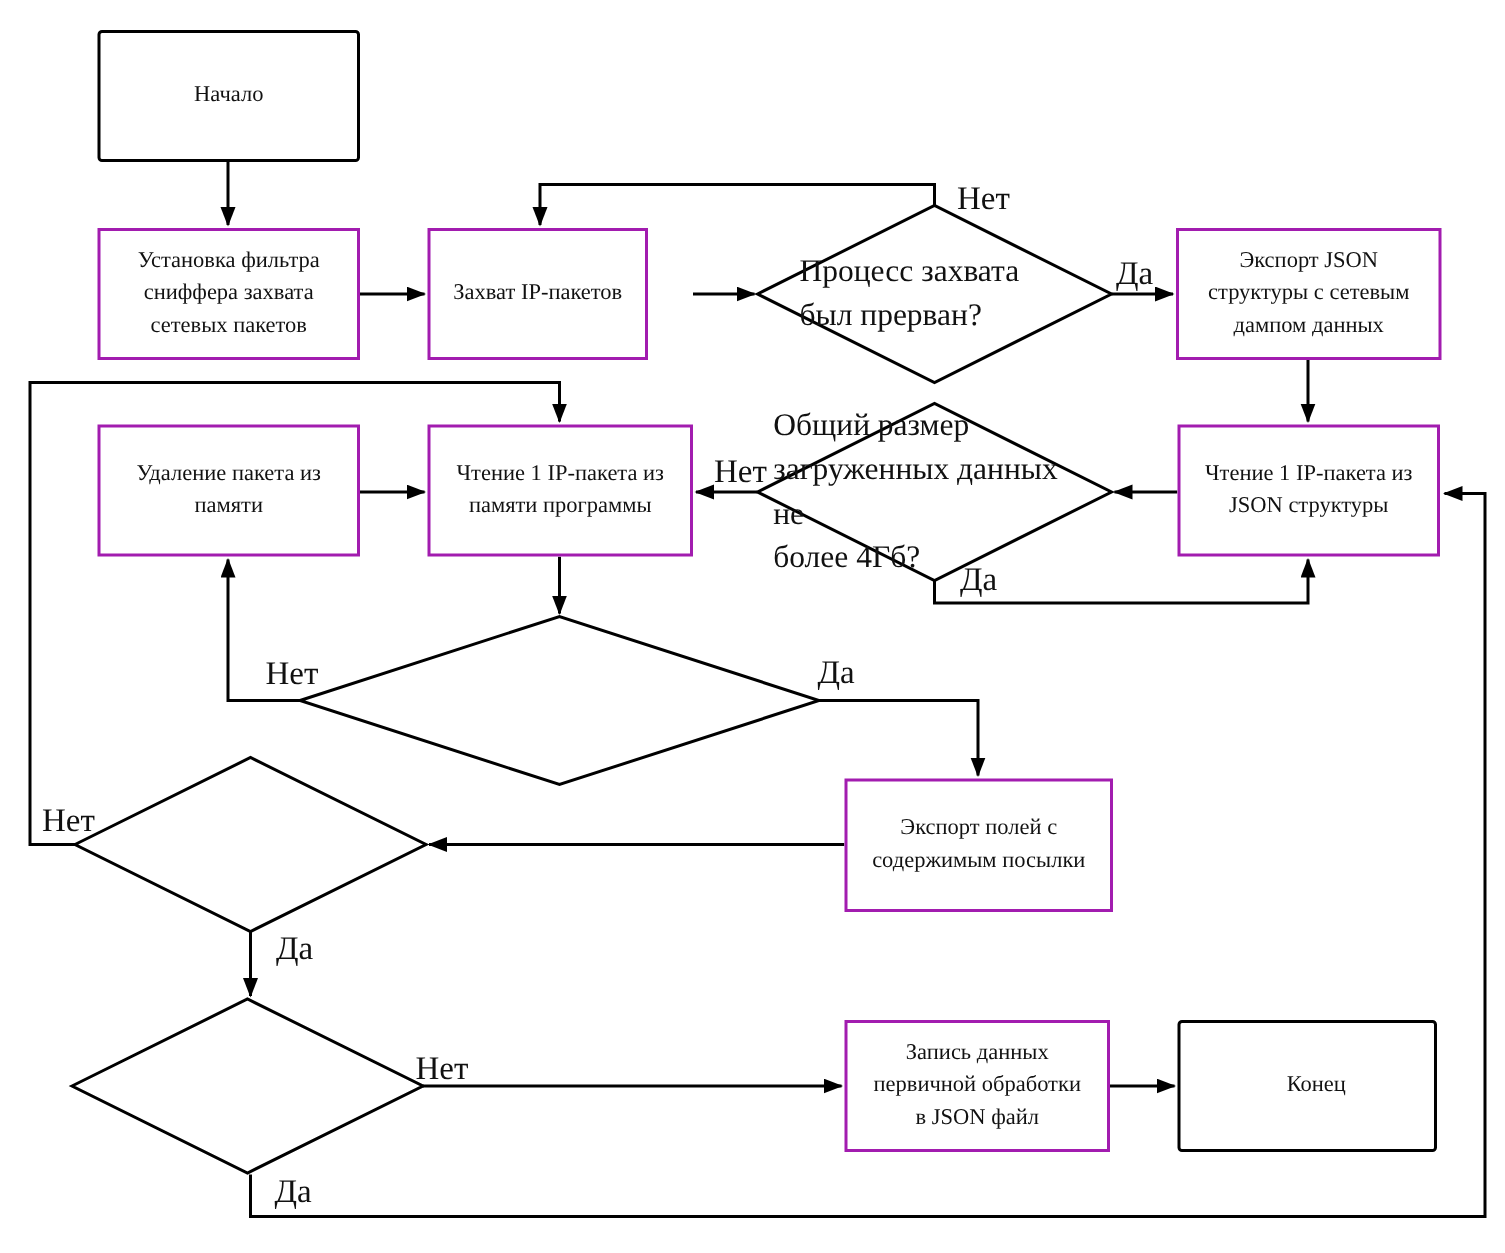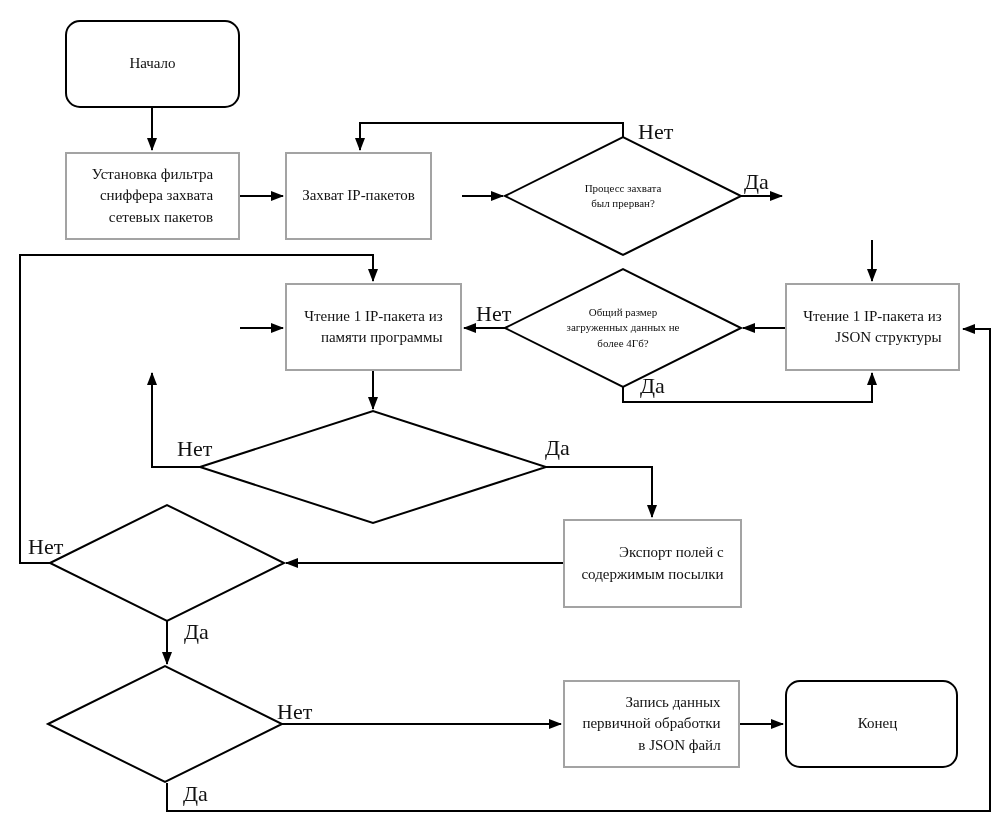--- a/index.html
+++ b/index.html
@@ -8,26 +8,26 @@
     font-family:"Liberation Serif","DejaVu Serif",serif; overflow:hidden;
   }
   .edges { position:absolute; left:0; top:0; z-index:1; }
   .node {
     position:absolute; box-sizing:border-box; background:#fff;
     display:flex; align-items:center; justify-content:center;
     text-align:center; white-space:pre-line;
     font-size:15px; line-height:1.42; color:#111; z-index:2;
     padding:2px 6px;
   }
-  .process   { border:2px solid #a3a3a3;text-align:right; }
-  .terminator{ border:2px solid #000; border-radius:15px; }
+  .process   { border:2px solid #a21caf; }
+  .terminator{ border:2px solid #000; border-radius:3px; }
   .diamond-label {
     position:absolute; transform:translate(-50%,-50%);
-    text-align:center; white-space:pre-line;
-    font-size:11px; line-height:1.4; color:#111; z-index:3;
+    white-space:pre-line;
+    font-size:21px; line-height:1.4; color:#111; z-index:3;
   }
   .edge-label {
     position:absolute; font-size:22px; color:#111; z-index:3;
     white-space:nowrap;
   }
 </style>
 </head>
 <body>
 
 <div class="canvas">
@@ -67,27 +67,32 @@
   </svg>
 
   <div class="node terminator" style="left:65px; top:20px; width:175px; height:88px;">Начало</div>
 
   <div class="node process" style="left:65px; top:152px; width:175px; height:88px;">Установка фильтра
 сниффера захвата
 сетевых пакетов</div>
 
   <div class="node process" style="left:285px; top:152px; width:147px; height:88px;">Захват IP-пакетов</div>
 
+  <div class="node process" style="left:784px; top:152px; width:177px; height:88px;">Экспорт JSON
+структуры с сетевым
+дампом данных</div>
 
   <div class="node process" style="left:785px; top:283px; width:175px; height:88px;">Чтение 1 IP-пакета из
 JSON структуры</div>
 
   <div class="node process" style="left:285px; top:283px; width:177px; height:88px;">Чтение 1 IP-пакета из
 памяти программы</div>
 
+  <div class="node process" style="left:65px; top:283px; width:175px; height:88px;">Удаление пакета из
+памяти</div>
 
   <div class="node process" style="left:563px; top:519px; width:179px; height:89px;">Экспорт полей с
 содержимым посылки</div>
 
   <div class="node process" style="left:563px; top:680px; width:177px; height:88px;">Запись данных
 первичной обработки
 в JSON файл</div>
 
   <div class="node terminator" style="left:785px; top:680px; width:173px; height:88px;padding-left:18px;">Конец</div>
 

